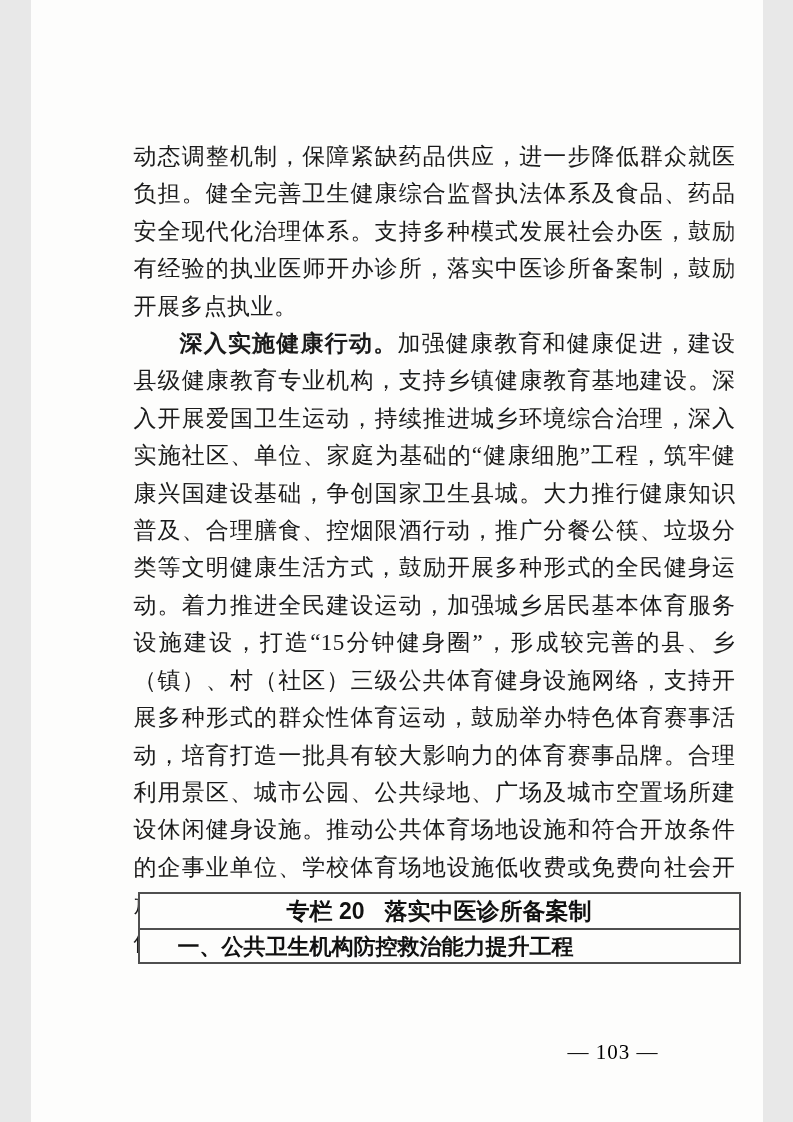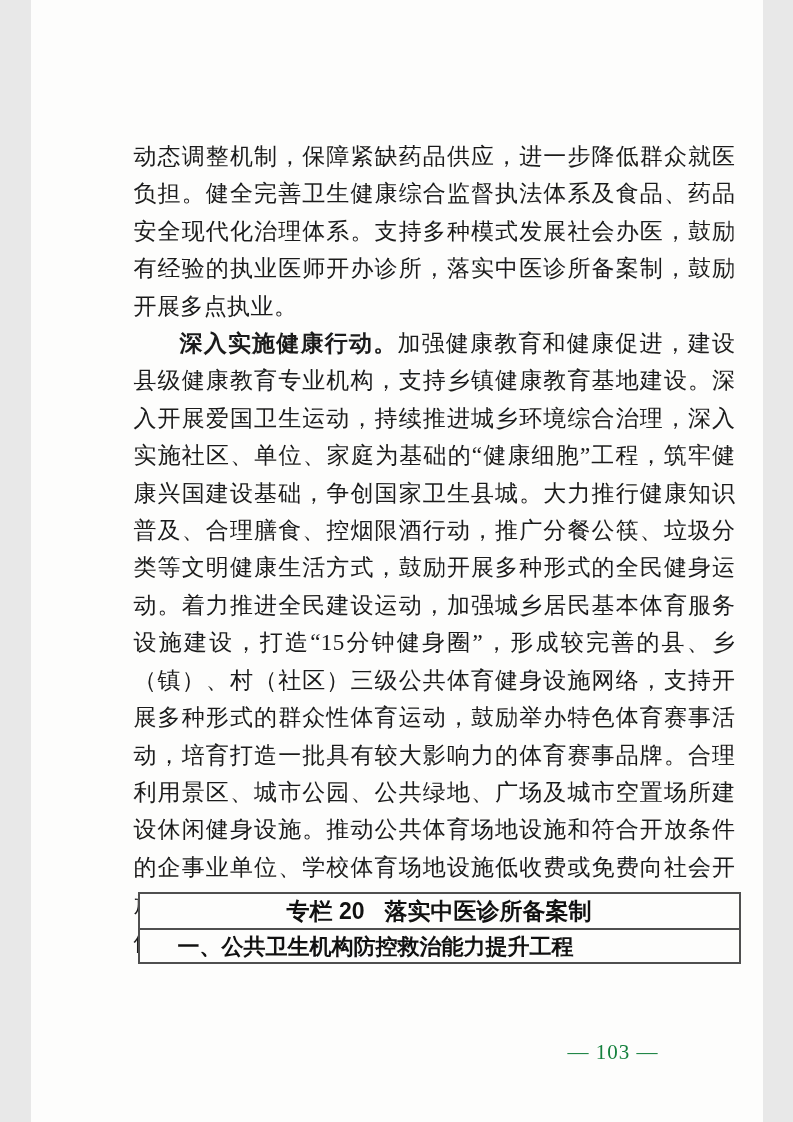--- a/index.html
+++ b/index.html
@@ -67,21 +67,21 @@
     font-weight: bold;
     font-size: 22px;
     color: #111;
   }
   .page-number {
     position: absolute;
     top: 1040px;
     right: 104px;
     font-size: 21px;
     letter-spacing: 1px;
-    color: #15803d;
+    color: #000000;
     font-family: "Liberation Serif", "DejaVu Serif", serif;
   }
 </style>
 </head>
 <body>
 
 <div class="page">
   <div class="content">
     <p class="para"><span>动态调整机制，保障紧缺药品供应，进一步降低群众就医负担。健全完善卫生健康综合监督执法体系及食品、药品安全现代化治理体系。支持多种模式发展社会办医，鼓励有经验的执业医师开办诊所，落实中医诊所备案制，鼓励开展多点执业。</span></p>
     <p class="para indent"><span class="lead">深入实施健康行动。</span><span>加强健康教育和健康促进，建设县级健康教育专业机构，支持乡镇健康教育基地建设。深入开展爱国卫生运动，持续推进城乡环境综合治理，深入实施社区、单位、家庭为基础的“健康细胞”工程，筑牢健康兴国建设基础，争创国家卫生县城。大力推行健康知识普及、合理膳食、控烟限酒行动，推广分餐公筷、垃圾分类等文明健康生活方式，鼓励开展多种形式的全民健身运动。着力推进全民建设运动，加强城乡居民基本体育服务设施建设，打造“15分钟健身圈”，形成较完善的县、乡（镇）、村（社区）三级公共体育健身设施网络，支持开展多种形式的群众性体育运动，鼓励举办特色体育赛事活动，培育打造一批具有较大影响力的体育赛事品牌。合理利用景区、城市公园、公共绿地、广场及城市空置场所建设休闲健身设施。推动公共体育场地设施和符合开放条件的企事业单位、学校体育场地设施低收费或免费向社会开放。以青少年为重点开展国民体质监测和干预，保障学校体育课和课外锻炼时间。</span></p>

